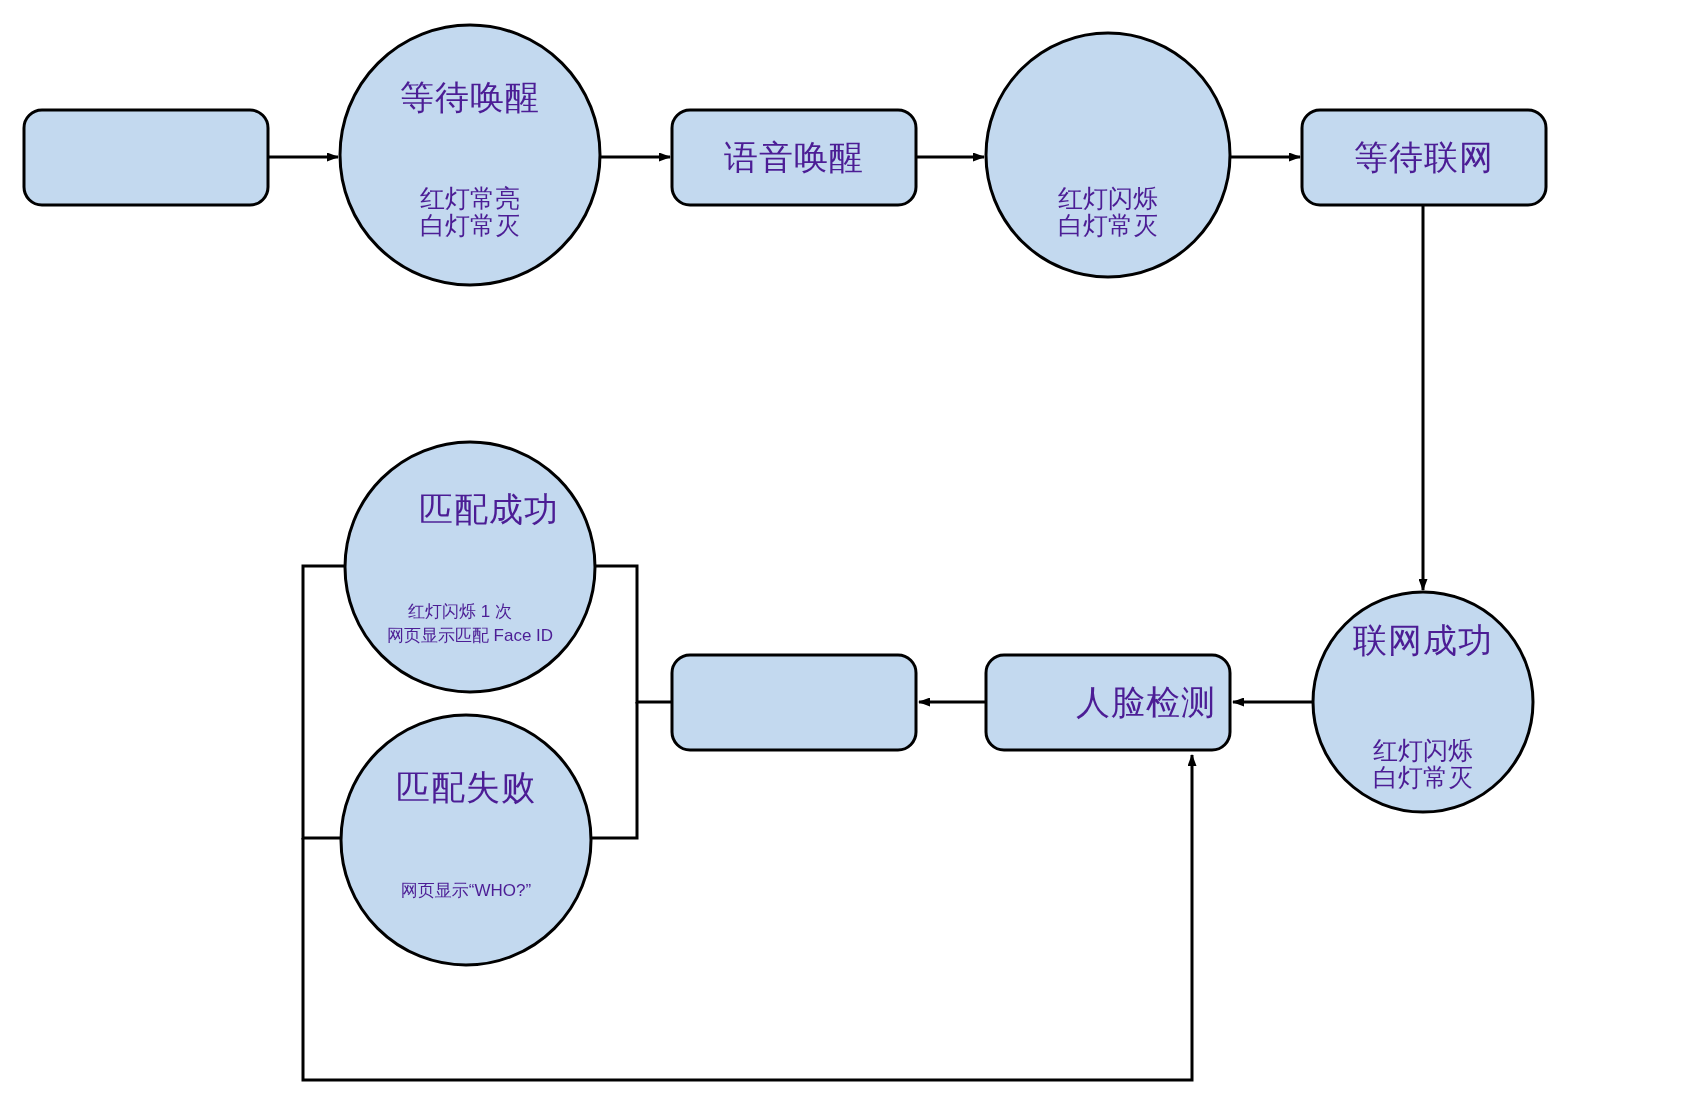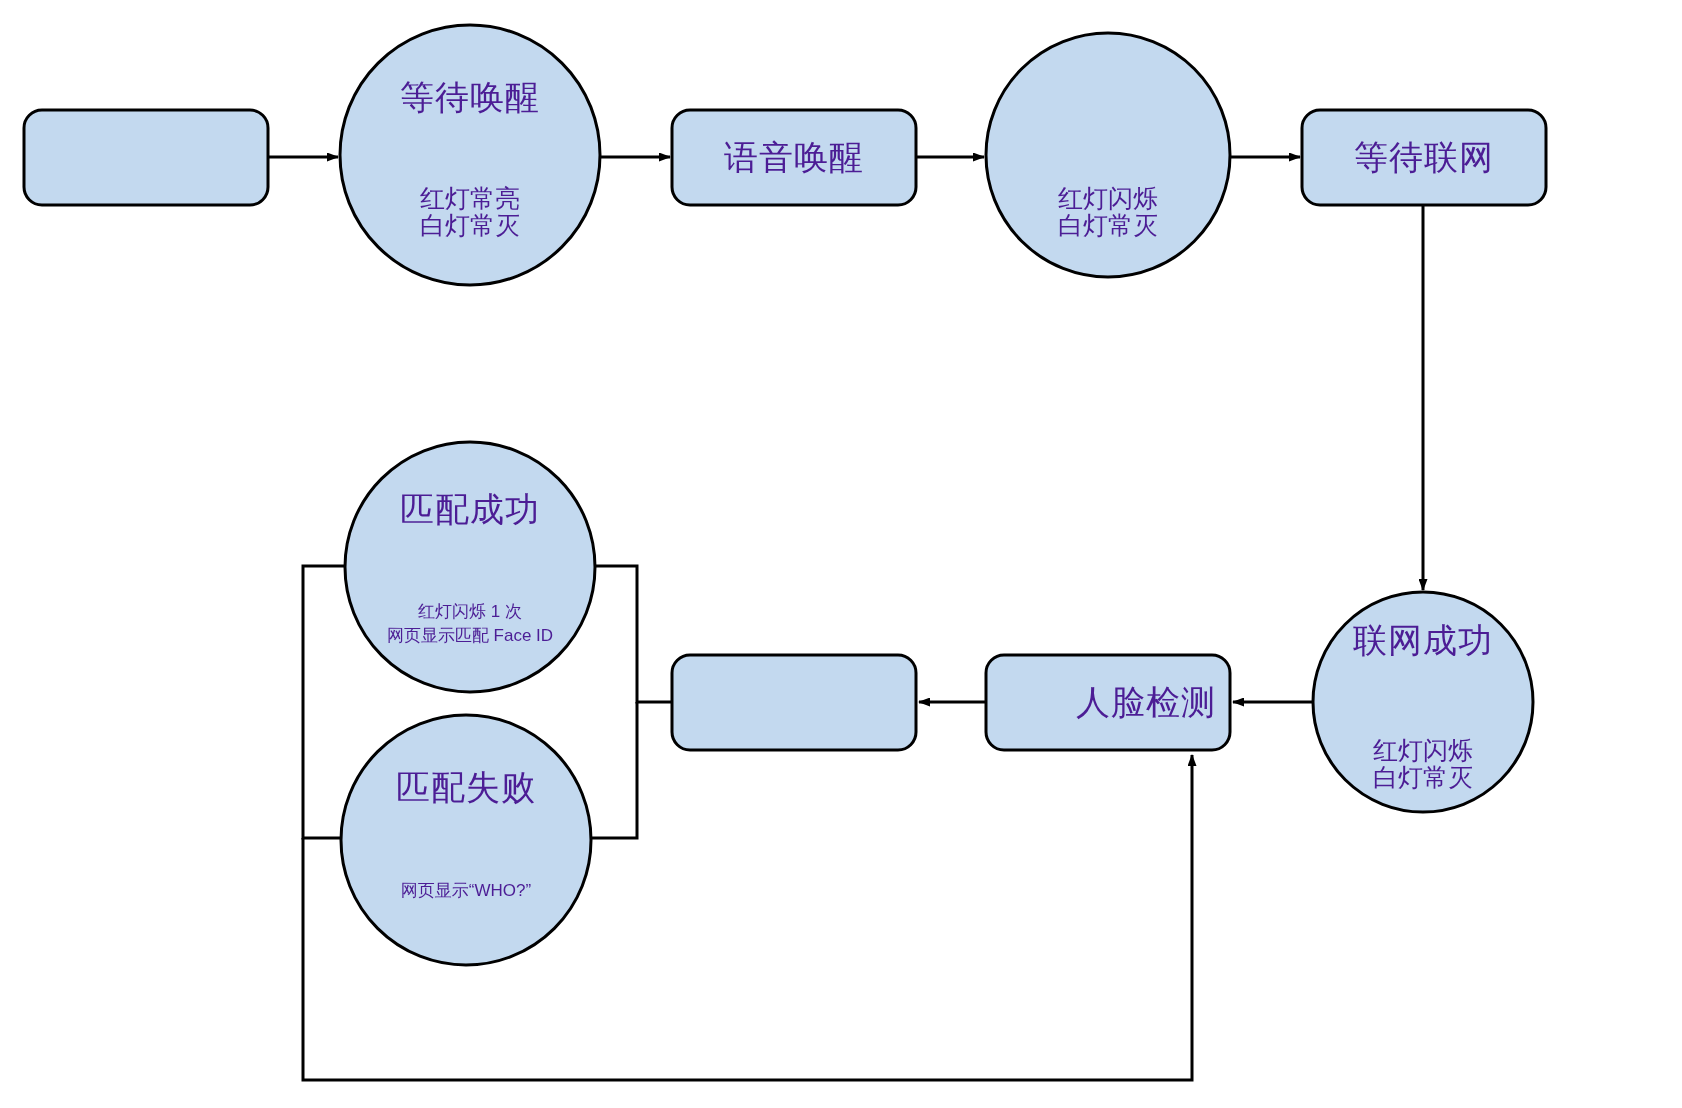--- a/index.html
+++ b/index.html
@@ -119,20 +119,20 @@
 
   <div class="node-label node-title" style="left:1302px; top:138px; width:244px;">等待联网</div>
 
   <div class="node-label node-title" style="left:1293px; top:621px; width:260px;">联网成功</div>
   <div class="node-label node-sub" style="left:1293px; top:734px; width:260px;">红灯闪烁</div>
   <div class="node-label node-sub" style="left:1293px; top:761px; width:260px;">白灯常灭</div>
 
   <div class="node-label node-title" style="left:1012px; top:683px; width:268px;">人脸检测</div>
 
 
-  <div class="node-label node-title" style="left:340px; top:490px; width:260px;">匹配成功</div>
-  <div class="node-label node-sub-small" style="left:330px; top:600px; width:280px;">红灯闪烁 1 次</div>
+  <div class="node-label node-title" style="left:359px; top:490px; width:260px;">匹配成功</div>
+  <div class="node-label node-sub-small" style="left:320px; top:600px; width:280px;">红灯闪烁 1 次</div>
   <div class="node-label node-sub-small" style="left:330px; top:624px; width:280px;">网页显示匹配 Face ID</div>
 
   <div class="node-label node-title" style="left:336px; top:768px; width:260px;">匹配失败</div>
   <div class="node-label node-sub-small" style="left:326px; top:879px; width:280px;">网页显示“WHO?”</div>
 
 </div>
 
 </body></html>

